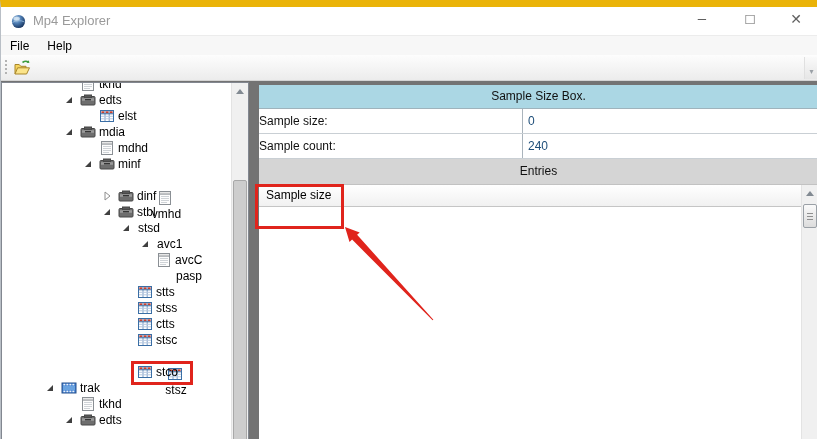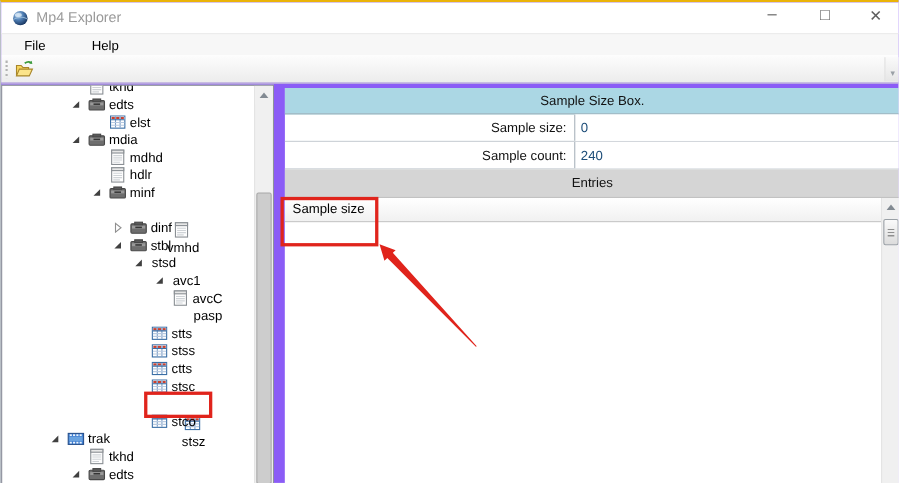--- a/index.html
+++ b/index.html
@@ -1,33 +1,33 @@
 <!DOCTYPE html>
 <html><head>
 <meta charset="utf-8">
 <style>
   * { margin:0; padding:0; box-sizing:border-box; }
   html,body { width:817px; height:439px; overflow:hidden; }
   body { font-family:"Liberation Sans", sans-serif; background:#fff; }
-  .app { position:relative; width:817px; height:439px; background:#8b5cf6;
-         border-left:1px solid #b9bfc6; border-top:2px solid #eab308; overflow:hidden; }
+  .app { position:relative; width:817px; height:439px; background:#737373;
+         border-left:1px solid #b9bfc6; border-top:7px solid #eab308; overflow:hidden; }
 
   
   .titlebar { position:absolute; left:0; top:0; width:817px; height:28px; background:#fff; }
   .app-icon { position:absolute; left:10px; top:7px; width:15px; height:15px; }
   .title-text { position:absolute; left:32px; top:6px; font-size:13px; color:#9a9a9a; }
   .win-btn { position:absolute; top:0; width:30px; height:26px; text-align:center; color:#5f5f5f; cursor:default; }
   .btn-min   { left:686px; font-size:15px; line-height:22px; }
   .btn-max   { left:734px; font-size:15px; line-height:24px; }
   .btn-close { left:780px; font-size:14px; line-height:25px; }
 
   
   .menubar { position:absolute; left:0; top:28px; width:817px; height:20px; background:#f7f7f7;
              border-top:1px solid #ececec; display:flex; align-items:center; }
-  .menu-item { font-size:12px; color:#000; padding:2px 21px; }
+  .menu-item { font-size:12px; color:#000; padding:2px 9px; }
 
   
   .toolbar { position:absolute; left:0; top:48px; width:817px; height:26px;
              background:linear-gradient(#fdfdfd,#ececec); border-bottom:1px solid #d4d4d4; }
   .grip { position:absolute; left:4px; top:5px; width:2px; height:16px;
           background:repeating-linear-gradient(#b3b3b3 0 2px, transparent 2px 4px); }
   .tb-open { position:absolute; left:11px; top:3px; width:20px; height:20px; }
   .tb-overflow { position:absolute; right:0; top:2px; width:14px; height:22px;
                  background:linear-gradient(#fafafa,#e6e6e6); border-left:1px solid #e0e0e0;
                  color:#9aa0a6; font-size:8px; text-align:center; line-height:30px; }
@@ -45,21 +45,21 @@
   .sb-arrow .tri-up { position:absolute; left:4px; top:6px; width:0; height:0;
       border-left:4px solid transparent; border-right:4px solid transparent; border-bottom:5px solid #828a92; }
   .tree-thumb { position:absolute; left:1px; right:1px; top:97px; bottom:0;
                 background:#cdcdcd; border:1px solid #a8a8a8; border-radius:2px; }
 
   
   .right-panel { position:absolute; left:258px; top:78px; width:559px; height:361px; background:#fff; }
   .blue-header { height:24px; background:#abd7e4; border-bottom:1px solid #9fb3bc;
                  text-align:center; font-size:12px; color:#111; line-height:23px; }
   .field-row { height:25px; display:flex; border-bottom:1px solid #c9cfd4; }
-  .field-label { width:263px; text-align:right; font-size:12px; color:#111; line-height:24px; padding-right:7px; }
+  .field-label { width:263px; text-align:left; font-size:12px; color:#111; line-height:24px; padding-right:7px; }
   .field-value { flex:1; border-left:1px solid #aab4bc; font-size:12px; color:#1e4e79;
                  line-height:24px; padding-left:5px; background:#fff; }
   .entries-bar { height:26px; background:#d5d5d5; border-bottom:1px solid #c2c2c2;
                  text-align:center; font-size:12px; color:#111; line-height:25px; }
 
   .etable { position:absolute; left:0; top:100px; right:0; bottom:0; background:#fff; }
   .ehead { position:absolute; left:0; top:0; right:17px; height:22px;
            background:linear-gradient(#ffffff,#f1f1f1); border-bottom:1px solid #c5c5c5; }
   .ehead-cell { width:84px; height:21px; border-right:1px solid #c5c5c5; font-size:12px; color:#000;
                 line-height:21px; padding-left:7px; }
@@ -197,34 +197,20 @@
               <rect x="2.5" y="1.5" width="11" height="2.6" fill="#e7e7e7" stroke="#8a8f94"></rect>
               <line x1="4" y1="6.5" x2="12" y2="6.5" stroke="#cfd3d7"></line>
               <line x1="4" y1="8.5" x2="12" y2="8.5" stroke="#cfd3d7"></line>
               <line x1="4" y1="10.5" x2="12" y2="10.5" stroke="#cfd3d7"></line>
               <line x1="4" y1="12.5" x2="10" y2="12.5" stroke="#cfd3d7"></line>
             </svg>
           </span>
           <span class="tlabel">mdhd</span>
         </div>
         <div class="trow" style="padding-left: 80px;">
-          <span class="texp"></span>
-          <span class="ticon">
-            <svg width="16" height="16" viewBox="0 0 16 16">
-              <rect x="2.5" y="1.5" width="11" height="13" fill="#fdfdfd" stroke="#8a8f94"></rect>
-              <rect x="2.5" y="1.5" width="11" height="2.6" fill="#e7e7e7" stroke="#8a8f94"></rect>
-              <line x1="4" y1="6.5" x2="12" y2="6.5" stroke="#cfd3d7"></line>
-              <line x1="4" y1="8.5" x2="12" y2="8.5" stroke="#cfd3d7"></line>
-              <line x1="4" y1="10.5" x2="12" y2="10.5" stroke="#cfd3d7"></line>
-              <line x1="4" y1="12.5" x2="10" y2="12.5" stroke="#cfd3d7"></line>
-            </svg>
-          </span>
-          <span class="tlabel">hdlr</span>
-        </div>
-        <div class="trow" style="padding-left: 80px;">
           <span class="texp">
             <svg width="12" height="12" viewBox="0 0 12 12">
               <polygon points="9,3 9,9 3,9" fill="#404040"></polygon>
             </svg>
           </span>
           <span class="ticon">
             <svg width="16" height="16" viewBox="0 0 16 16">
               <rect x="1" y="4.5" width="14" height="8.5" rx="1" fill="#6e6e6e" stroke="#474747"></rect>
               <rect x="4.5" y="3" width="7" height="2.5" fill="#585858" stroke="#474747"></rect>
               <rect x="2" y="6.2" width="12" height="2.6" fill="#9a9a9a"></rect>

